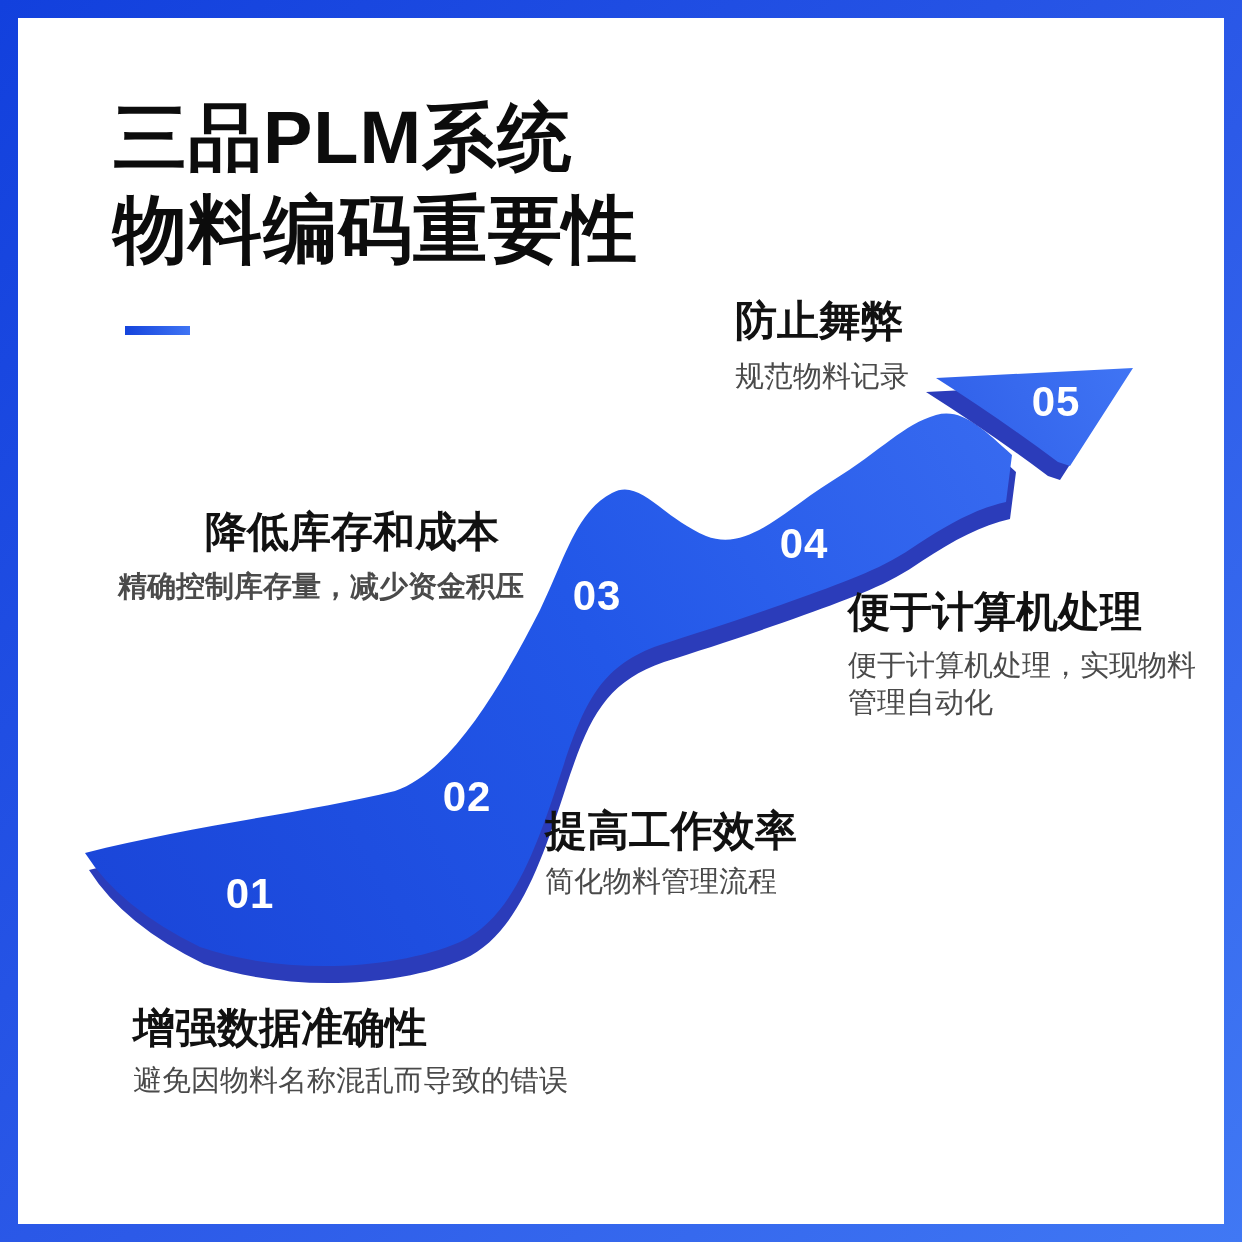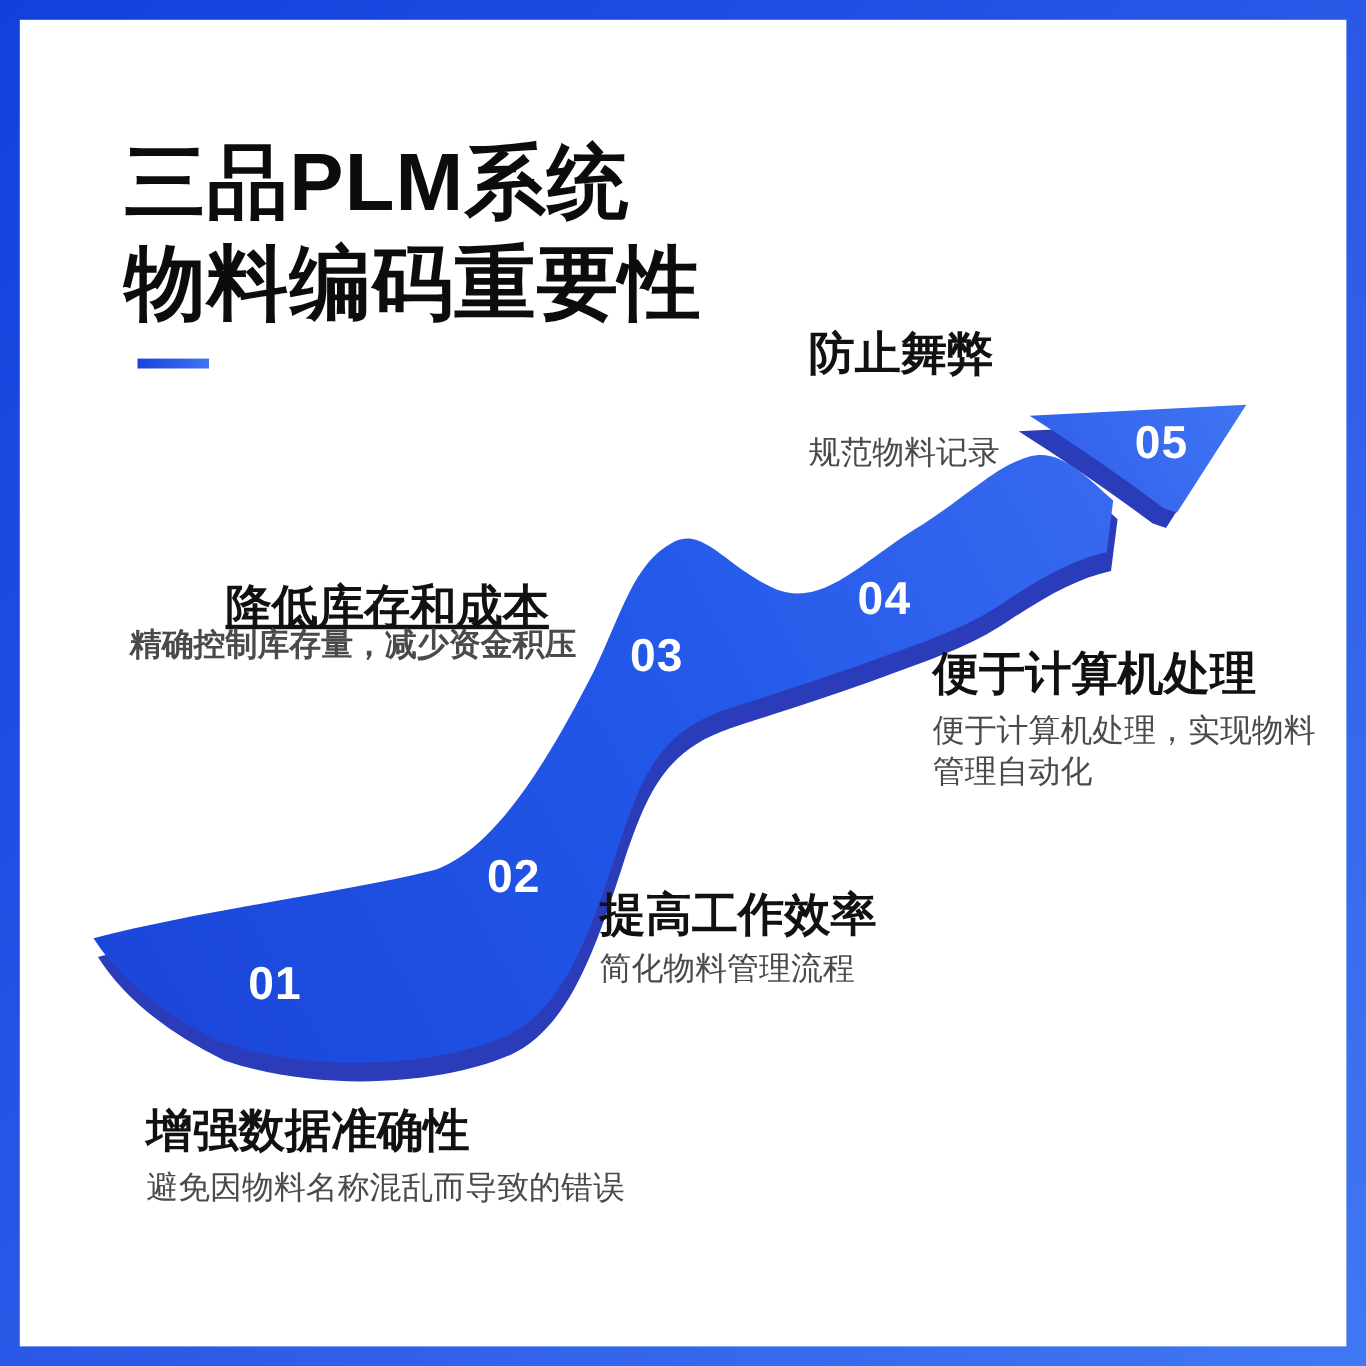--- a/index.html
+++ b/index.html
@@ -8,35 +8,35 @@
     position:relative;width:1242px;height:1242px;overflow:hidden;
     background:linear-gradient(135deg,#1240dd 0%,#2c5ae8 55%,#4078f4 100%);
     font-family:"Liberation Sans","DejaVu Sans",sans-serif;
   }
   .inner{position:absolute;inset:18px;background:#ffffff;z-index:0;}
   .arrow-svg{position:absolute;left:0;top:0;z-index:1;}
 
   .main-title{
     position:absolute;left:113px;top:92px;z-index:2;
     font-size:74px;line-height:92px;font-weight:800;color:#0c0c0c;
-    letter-spacing:1px;white-space:nowrap;margin-top:28px;
+    letter-spacing:1px;white-space:nowrap;
   }
   .accent-bar{
     position:absolute;left:125px;top:326px;width:65px;height:9px;z-index:2;
     background:linear-gradient(90deg,#1544dc,#3f74f4);
   }
 
   .step-title{position:absolute;z-index:2;font-size:42px;font-weight:700;color:#111111;white-space:nowrap;}
   .step-desc{position:absolute;z-index:2;font-size:29px;font-weight:400;color:#4a4a4a;line-height:37px;white-space:nowrap;}
 
   .t1{left:133px;top:1000px;}  .d1{left:133px;top:1062px;}
   .t2{left:545px;top:803px;}   .d2{left:545px;top:863px;}
-  .t3{left:205px;top:523px;text-decoration:underline;}   .d3{left:118px;top:568px;font-weight:bold;}
+  .t3{left:205px;top:504px;}   .d3{left:118px;top:568px;font-weight:bold;}
   .t4{left:848px;top:584px;}   .d4{left:848px;top:647px;width:352px;white-space:normal;}
-  .t5{left:735px;top:293px;}   .d5{left:735px;top:358px;margin-top:36px;}
+  .t5{left:735px;top:293px;}   .d5{left:735px;top:358px;}
 
   .num{
     position:absolute;z-index:3;transform:translate(-50%,-50%);
     font-size:42px;font-weight:600;color:#ffffff;letter-spacing:1px;
   }
   .n1{left:250px;top:894px;}
   .n2{left:467px;top:797px;}
   .n3{left:597px;top:596px;}
   .n4{left:804px;top:544px;}
   .n5{left:1056px;top:402px;}

